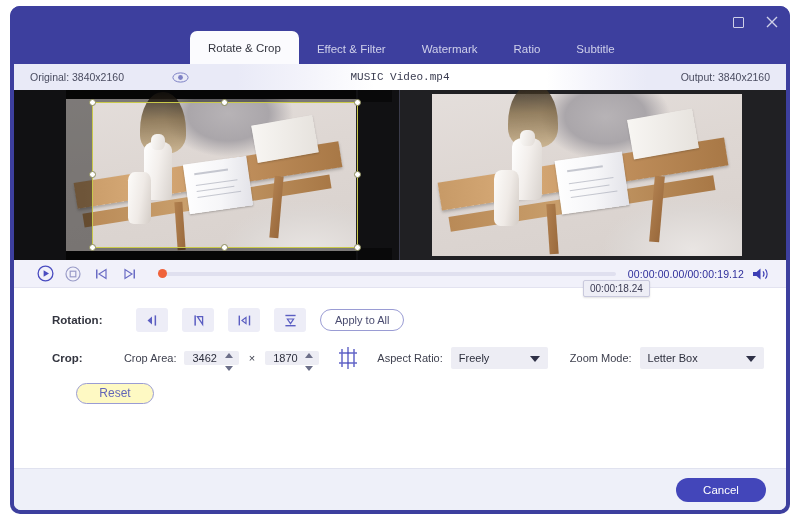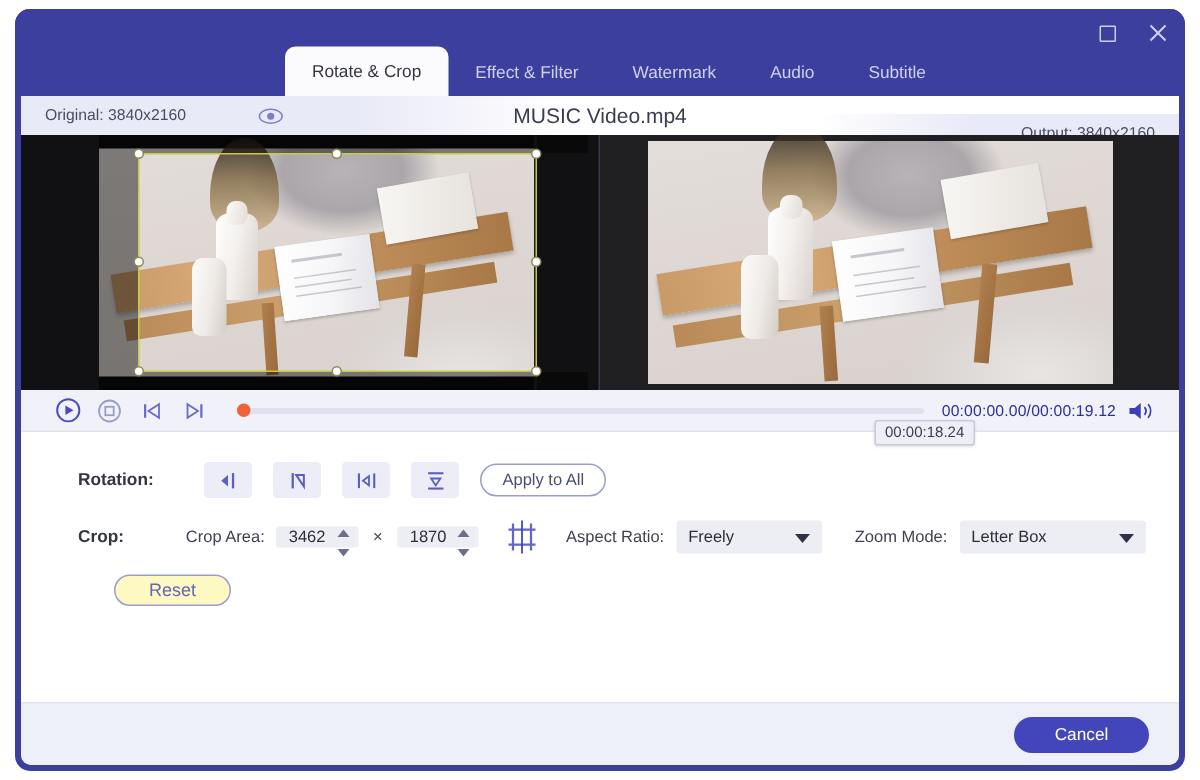--- a/index.html
+++ b/index.html
@@ -83,32 +83,33 @@
     background: #ffffff;
   }
   #infobar .chip-left {
     position: absolute; left: 0; top: 0;
     width: 360px; height: 26px;
     background: linear-gradient(90deg,#e9eaf7 0%,#e9eaf7 62%,#f4f4fb 82%,#ffffff 100%);
     display: flex; align-items: center;
     padding-left: 16px; gap: 48px;
   }
   #infobar .chip-right {
-    position: absolute; right: 0; top: 12px;
+    position: absolute; right: 0; top: 0;
     width: 240px; height: 26px;
     background: linear-gradient(270deg,#e9eaf7 0%,#e9eaf7 58%,#f4f4fb 80%,#ffffff 100%);
     display: flex; align-items: center; justify-content: flex-end;
     padding-right: 16px;
   }
   .info-text { font-size: 10.5px; color: #4a4c60; white-space: nowrap; }
   #centerfile {
     position: absolute; left: 0; right: 0; top: 0; height: 26px;
     display: flex; align-items: center; justify-content: center;
-    font-size: 14px; color: #3a3c50;
+    font-size: 11px; color: #3a3c50;
     pointer-events: none;
+    font-family: Liberation Mono, monospace;
   }
   .eye {
     width: 17px; height: 12px;
     display: flex; align-items: center; justify-content: center;
     cursor: pointer;
   }
 
   
   #previews {
     position: absolute; left: 0; top: 26px;
@@ -371,21 +372,21 @@
       <div class="tab active">
           <span>Rotate &amp; Crop</span>
         </div>
       <div class="tab">
           <span>Effect &amp; Filter</span>
         </div>
       <div class="tab">
           <span>Watermark</span>
         </div>
       <div class="tab">
-          <span>Audio</span>
+          <span>Ratio</span>
         </div>
       <div class="tab">
           <span>Subtitle</span>
         </div>
     </div>
   </div>
 
   <div id="panel">
 
     <div id="infobar">

